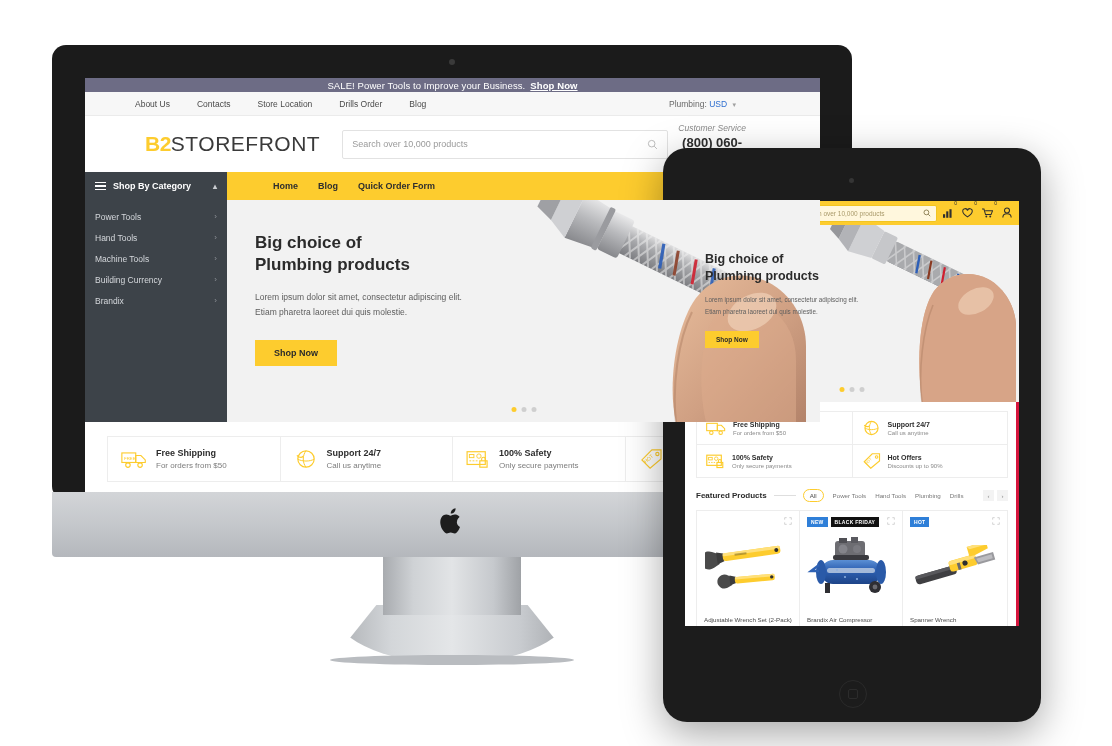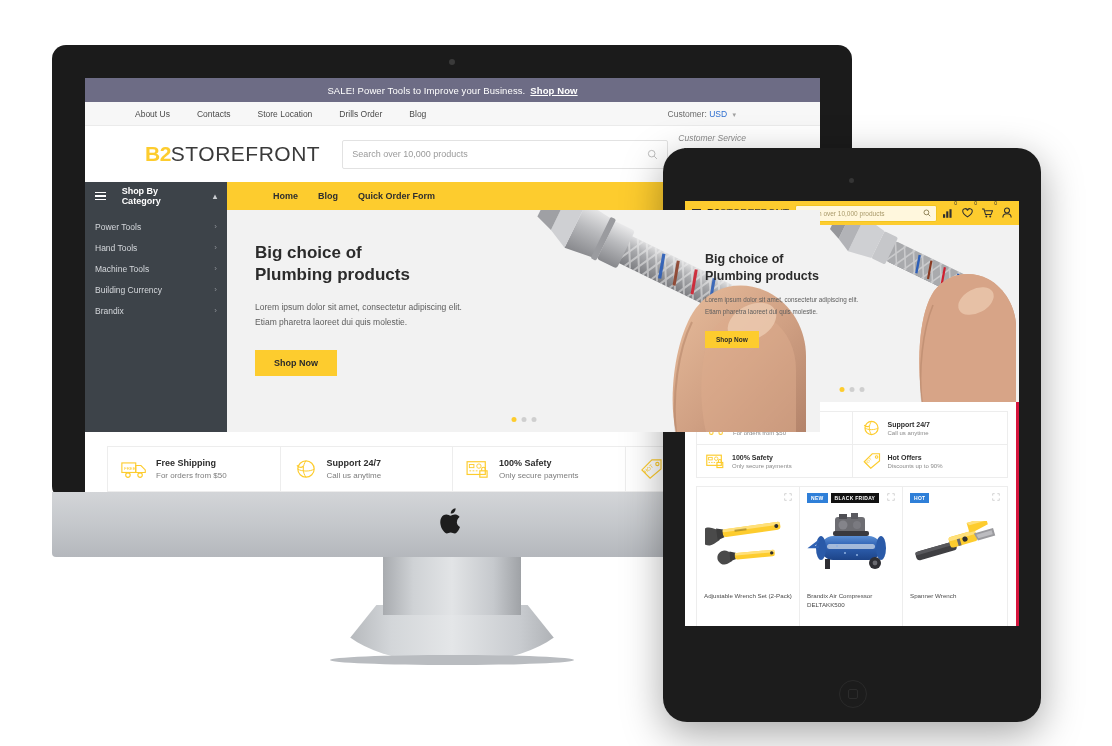--- a/index.html
+++ b/index.html
@@ -12,40 +12,40 @@
   #imac-cam{position:absolute;left:50%;top:14px;margin-left:-3px;width:6px;height:6px;border-radius:50%;background:#3a3a3a;}
   #imac-chin{position:absolute;left:52px;top:492px;width:800px;height:65px;background:linear-gradient(180deg,#d3d5d8 0%,#c3c6ca 55%,#b4b7bc 100%);border-radius:0 0 4px 4px;}
   #apple-logo{position:absolute;left:50%;top:14px;margin-left:-13px;width:26px;height:30px;}
   #stand-neck{position:absolute;left:383px;top:557px;width:138px;height:58px;background:linear-gradient(90deg,#a8abaf 0%,#cfd2d5 22%,#e2e4e6 50%,#c6c9cd 80%,#9fa2a6 100%);}
   #stand-foot{position:absolute;left:330px;top:605px;width:244px;height:58px;background:linear-gradient(90deg,#a8abaf 0%,#d3d6d9 25%,#e4e6e8 50%,#c8cbcf 78%,#a0a3a7 100%);
      border-radius:0 0 48% 48%/0 0 100% 100%;
      clip-path:polygon(19% 0,81% 0,100% 100%,0 100%);}
   #stand-base{position:absolute;left:330px;top:655px;width:244px;height:10px;background:#b9bcc0;border-radius:50%;}
 
   
-  .d-sale{height:24px;background:#6d6c85;color:#fff;font-size:9.5px;display:flex;align-items:center;justify-content:center;gap:5px;letter-spacing:.1px;}
+  .d-sale{height:14px;background:#6d6c85;color:#fff;font-size:9.5px;display:flex;align-items:center;justify-content:center;gap:5px;letter-spacing:.1px;}
   .d-sale a{color:#fff;text-decoration:underline;font-weight:bold;}
   .d-top{height:23px;background:#f7f7f7;border-bottom:1px solid #ebebeb;display:flex;align-items:center;padding:0 22px;font-size:8.5px;color:#4a4a4a;}
   .d-top .links{display:flex;gap:27px;margin-left:28px;}
   .d-top .cur{margin-left:auto;margin-right:62px;color:#6a6a6a;}
   .d-top .cur b{color:#2f6fd0;font-weight:normal;}
   .chev{display:inline-block;margin-left:3px;color:#a0a0a0;font-size:7px;}
 
   .d-mid{height:56px;background:#fff;display:flex;align-items:center;padding:0 22px;}
   .logo{display:flex;align-items:baseline;margin-left:38px;font-size:21px;letter-spacing:-.5px;}
   .logo .b2{color:#fdcc2e;font-weight:bold;}
   .logo .sf{color:#3a3a3a;font-weight:300;letter-spacing:.5px;}
   .d-search{margin-left:22px;width:310px;height:27px;border:1px solid #e2e2e2;border-radius:2px;display:flex;align-items:center;padding:0 9px;font-size:9px;color:#9a9a9a;}
   .d-search .ph{flex:1;}
   .d-cs{margin-left:auto;margin-right:42px;text-align:center;}
   .d-cs .t{font-size:8.5px;color:#8a8a8a;font-style:italic;}
   .d-cs .p{font-size:13px;font-weight:bold;color:#2f2f2f;margin-top:2px;}
 
   .d-nav{height:28px;background:#fdcc2e;display:flex;align-items:center;position:relative;}
-  .d-nav .cat{width:142px;height:28px;background:#3d4349;color:#fff;display:flex;align-items:center;gap:16px;padding:0 10px;box-sizing:border-box;font-size:9px;font-weight:bold;}
+  .d-nav .cat{width:142px;height:28px;background:#3d4349;color:#fff;display:flex;align-items:center;gap:7px;padding:0 10px;box-sizing:border-box;font-size:9px;font-weight:bold;}
   .d-nav .cat .caret{margin-left:auto;font-size:8px;color:#c9ccd0;}
   .d-nav .items{display:flex;gap:20px;margin-left:18px;font-size:9px;font-weight:bold;color:#2e2e2e;padding-left:28px;}
   .d-nav .cmp{margin-left:auto;margin-right:22px;position:relative;}
 
   .burger{width:11px;display:flex;flex-direction:column;gap:2px;}
   .burger i{display:block;height:1.5px;background:#fff;}
 
   .d-body{display:flex;background:#fff;}
   .d-side{width:142px;background:#3d4349;padding-top:6px;min-height:215px;}
   .d-side .it{display:flex;align-items:center;padding:5.5px 10px;font-size:8.5px;color:#d5d8dc;}
@@ -129,21 +129,21 @@
 
       <div class="d-top">
         <div class="links">
           <a style="color:#4a4a4a;text-decoration:none">About Us</a>
           <a style="color:#4a4a4a;text-decoration:none">Contacts</a>
           <a style="color:#4a4a4a;text-decoration:none">Store Location</a>
           <a style="color:#4a4a4a;text-decoration:none">Drills Order</a>
           <a style="color:#4a4a4a;text-decoration:none">Blog</a>
         </div>
         <div class="cur">
-          <span>Customer:</span>
+          <span>Plumbing:</span>
           <b>USD</b>
           <span class="chev">▾</span>
         </div>
       </div>
 
       <div class="d-mid">
         <div class="logo">
           <span class="b2">B2</span>
           <span class="sf">STOREFRONT</span>
         </div>
@@ -482,20 +482,35 @@
                 <text x="4" y="15" font-size="5" fill="#fdcc2e" font-family="Liberation Sans" transform="rotate(-42 6 14)">HOT</text>
               </svg>
             <div>
                 <div class="a">Hot Offers</div>
                 <div class="b">Discounts up to 90%</div>
               </div>
           </div>
         </div>
       </div>
 
+      <div class="t-fp">
+        <span class="ttl">Featured Products</span>
+        <span class="rule"></span>
+        <div class="t-tabs">
+          <span class="tab on">All</span>
+          <span class="tab">Power Tools</span>
+          <span class="tab">Hand Tools</span>
+          <span class="tab">Plumbing</span>
+          <span class="tab">Drills</span>
+        </div>
+        <div class="t-arrows">
+          <span>‹</span>
+          <span>›</span>
+        </div>
+      </div>
 
       <div class="t-prods">
 
         <div class="t-card">
           <svg class="expand" viewBox="0 0 12 12">
               <path d="M1 4V1h3M11 4V1H8M1 8v3h3M11 8v3H8" fill="none" stroke="#888" stroke-width="1.2"></path>
             </svg>
           <div class="t-img">
             <svg width="86" height="54" viewBox="0 0 86 54">
               <g transform="rotate(-8 43 16)">

